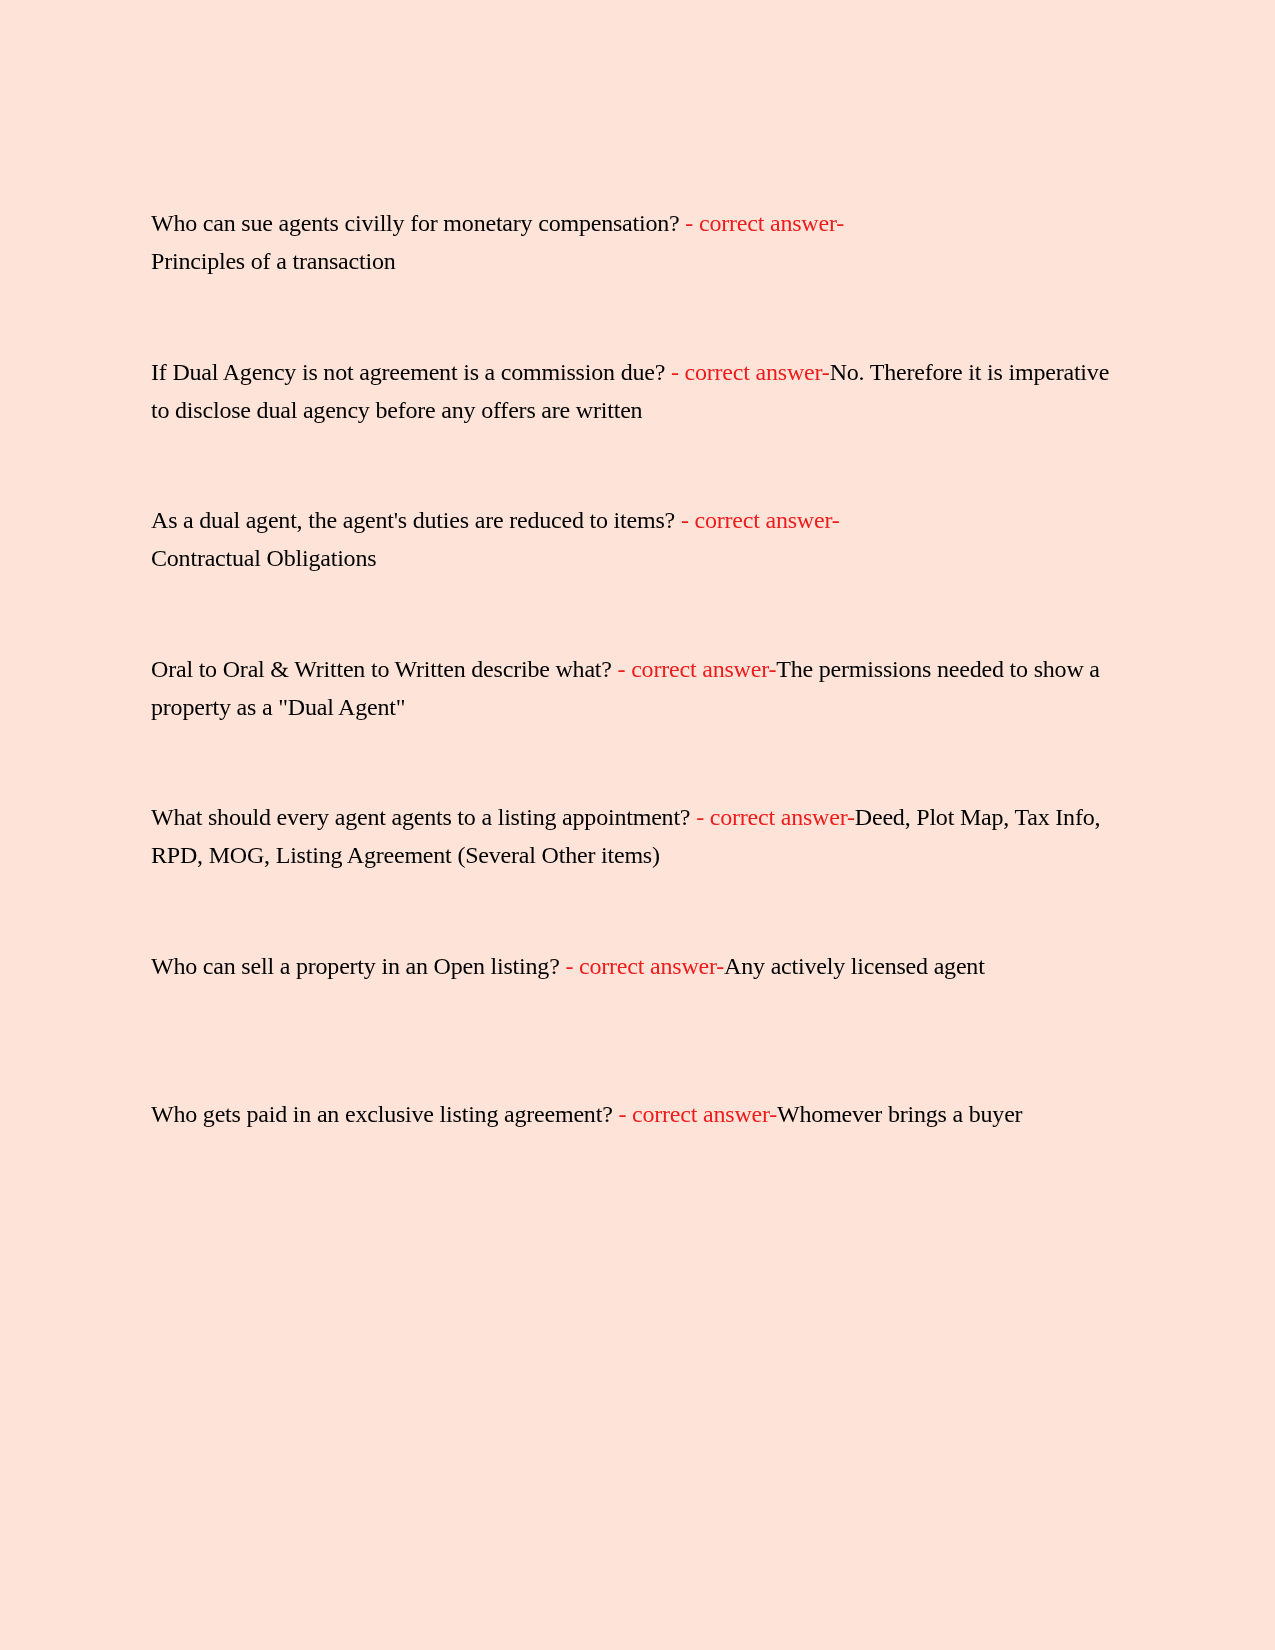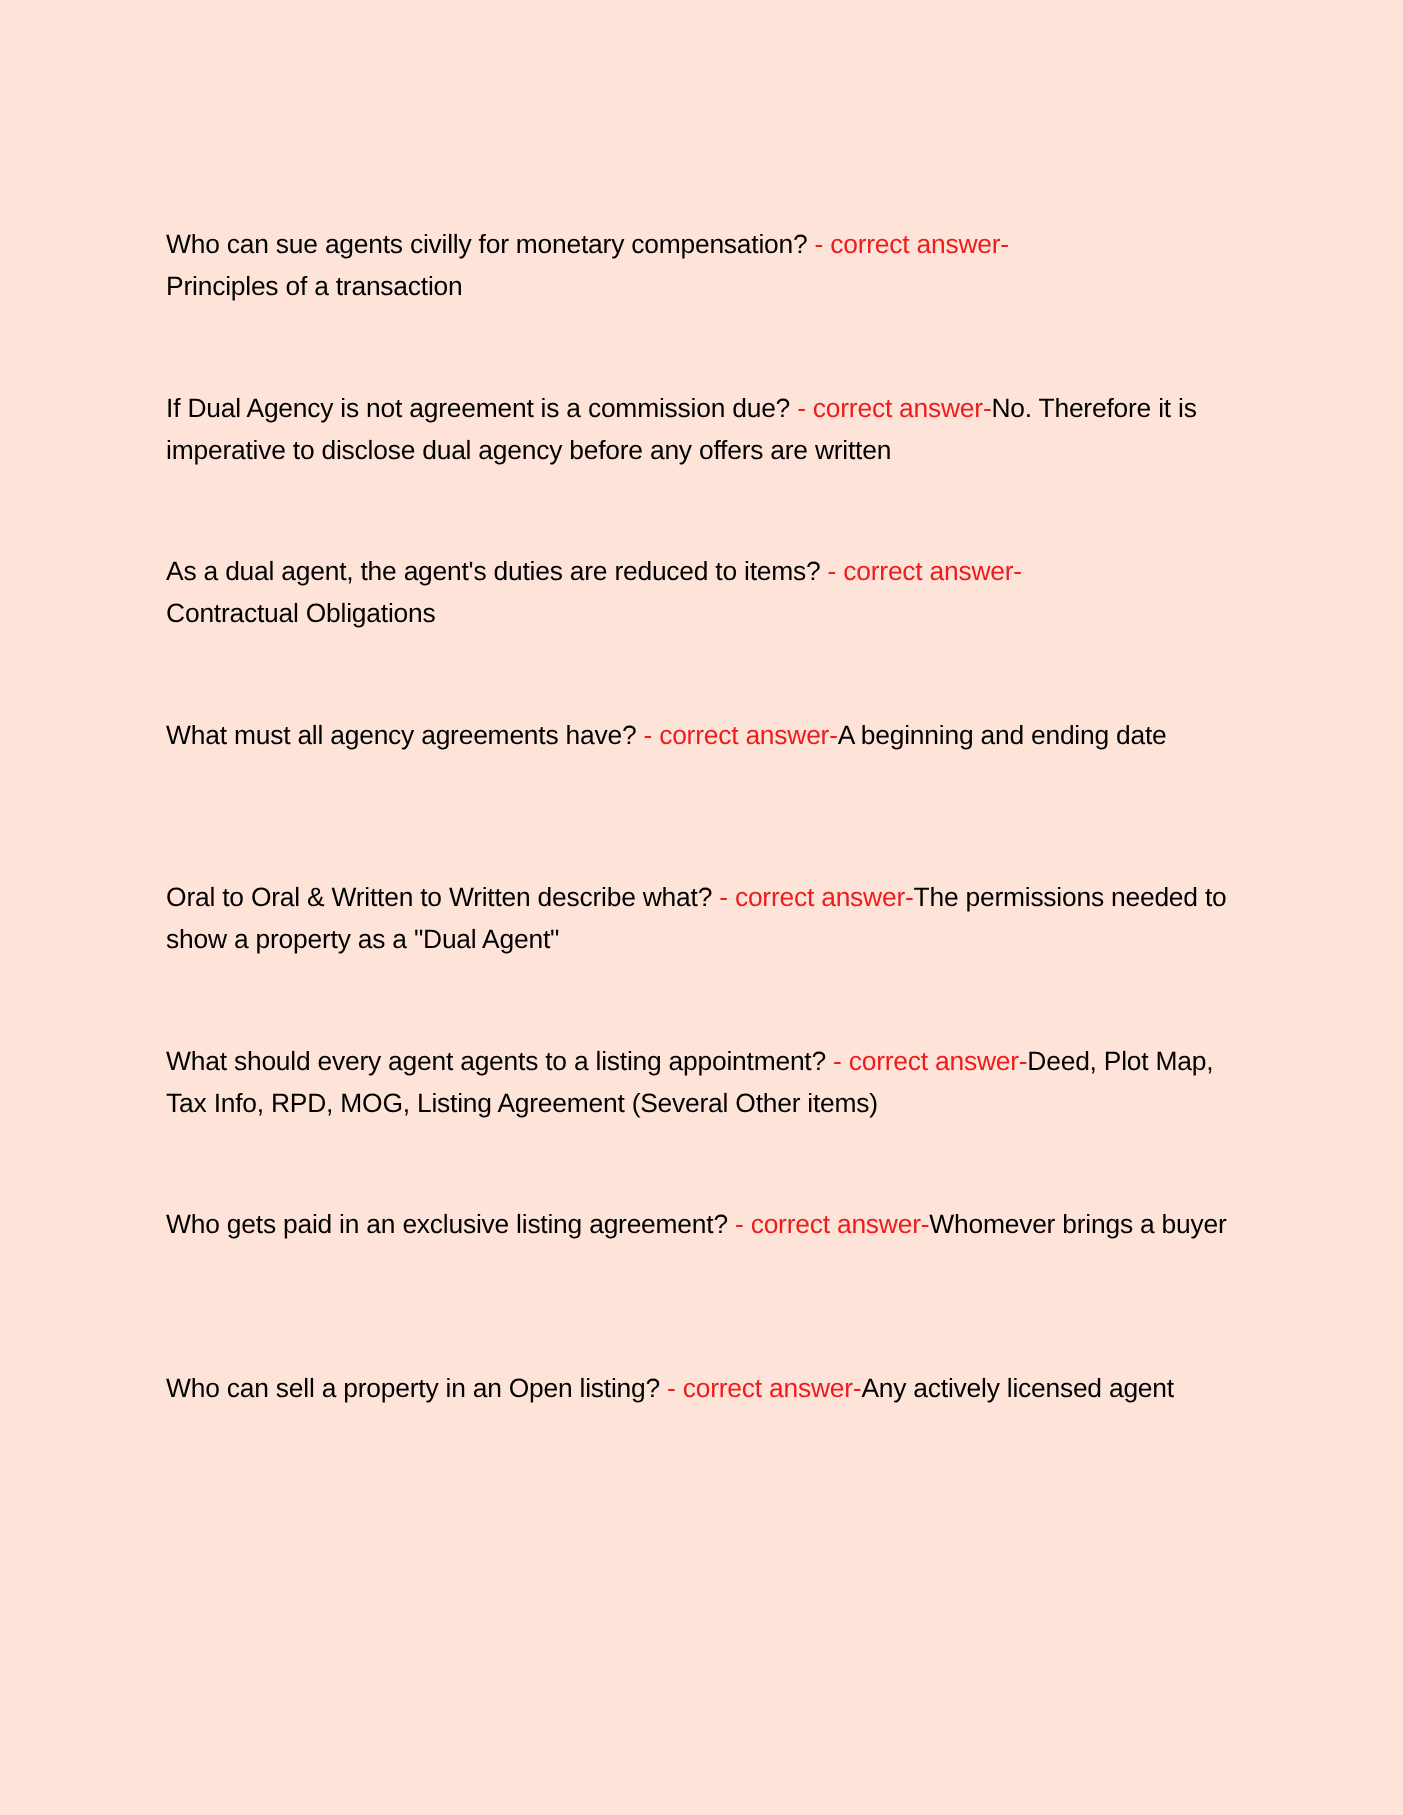--- a/index.html
+++ b/index.html
@@ -17,44 +17,42 @@
     left: 151px;
     top: 204px;
     width: 980px;
   }
   .qa {
     font-size: 24px;
     line-height: 38px;
     height: 76px;
     margin-bottom: 72.5px;
     letter-spacing: -0.2px;
+    font-family: Liberation Serif, serif;
   }
   .label { color: #ee1c1c; }
 </style>
 </head>
 <body>
 
 <div class="page">
   <p class="qa" style="margin-top:0">
     <span>Who can sue agents civilly for monetary compensation? </span><span class="label">- correct answer-</span><br><span>Principles of a transaction</span>
   </p>
   <p class="qa">
     <span>If Dual Agency is not agreement is a commission due? </span><span class="label">- correct answer-</span><span>No. Therefore it is imperative to disclose dual agency before any offers are written</span>
   </p>
   <p class="qa">
     <span>As a dual agent, the agent's duties are reduced to items? </span><span class="label">- correct answer-</span><br><span>Contractual Obligations</span>
   </p>
   <p class="qa">
-    <span>What must all agency agreements have? </span><span class="label">- correct answer-</span><span>A beginning and ending date</span>
-  </p>
-  <p class="qa">
     <span>Oral to Oral &amp; Written to Written describe what? </span><span class="label">- correct answer-</span><span>The permissions needed to show a property as a "Dual Agent"</span>
   </p>
   <p class="qa">
     <span>What should every agent agents to a listing appointment? </span><span class="label">- correct answer-</span><span>Deed, Plot Map, Tax Info, RPD, MOG, Listing Agreement (Several Other items)</span>
   </p>
   <p class="qa">
-    <span>Who gets paid in an exclusive listing agreement? </span><span class="label">- correct answer-</span><span>Whomever brings a buyer</span>
+    <span>Who can sell a property in an Open listing? </span><span class="label">- correct answer-</span><span>Any actively licensed agent</span>
   </p>
   <p class="qa">
-    <span>Who can sell a property in an Open listing? </span><span class="label">- correct answer-</span><span>Any actively licensed agent</span>
+    <span>Who gets paid in an exclusive listing agreement? </span><span class="label">- correct answer-</span><span>Whomever brings a buyer</span>
   </p>
 </div>
 
 </body></html>

